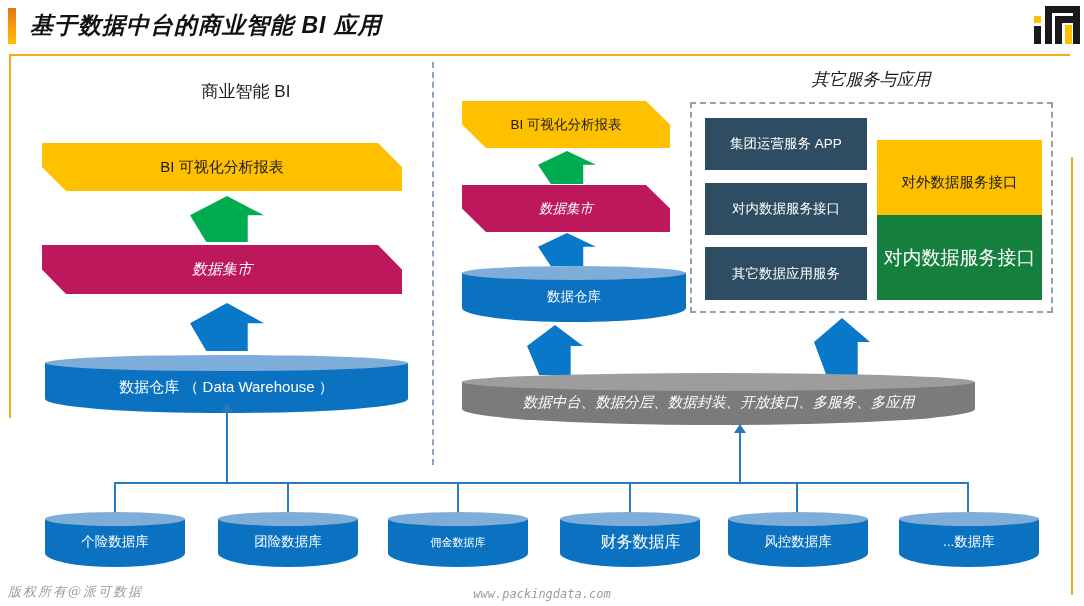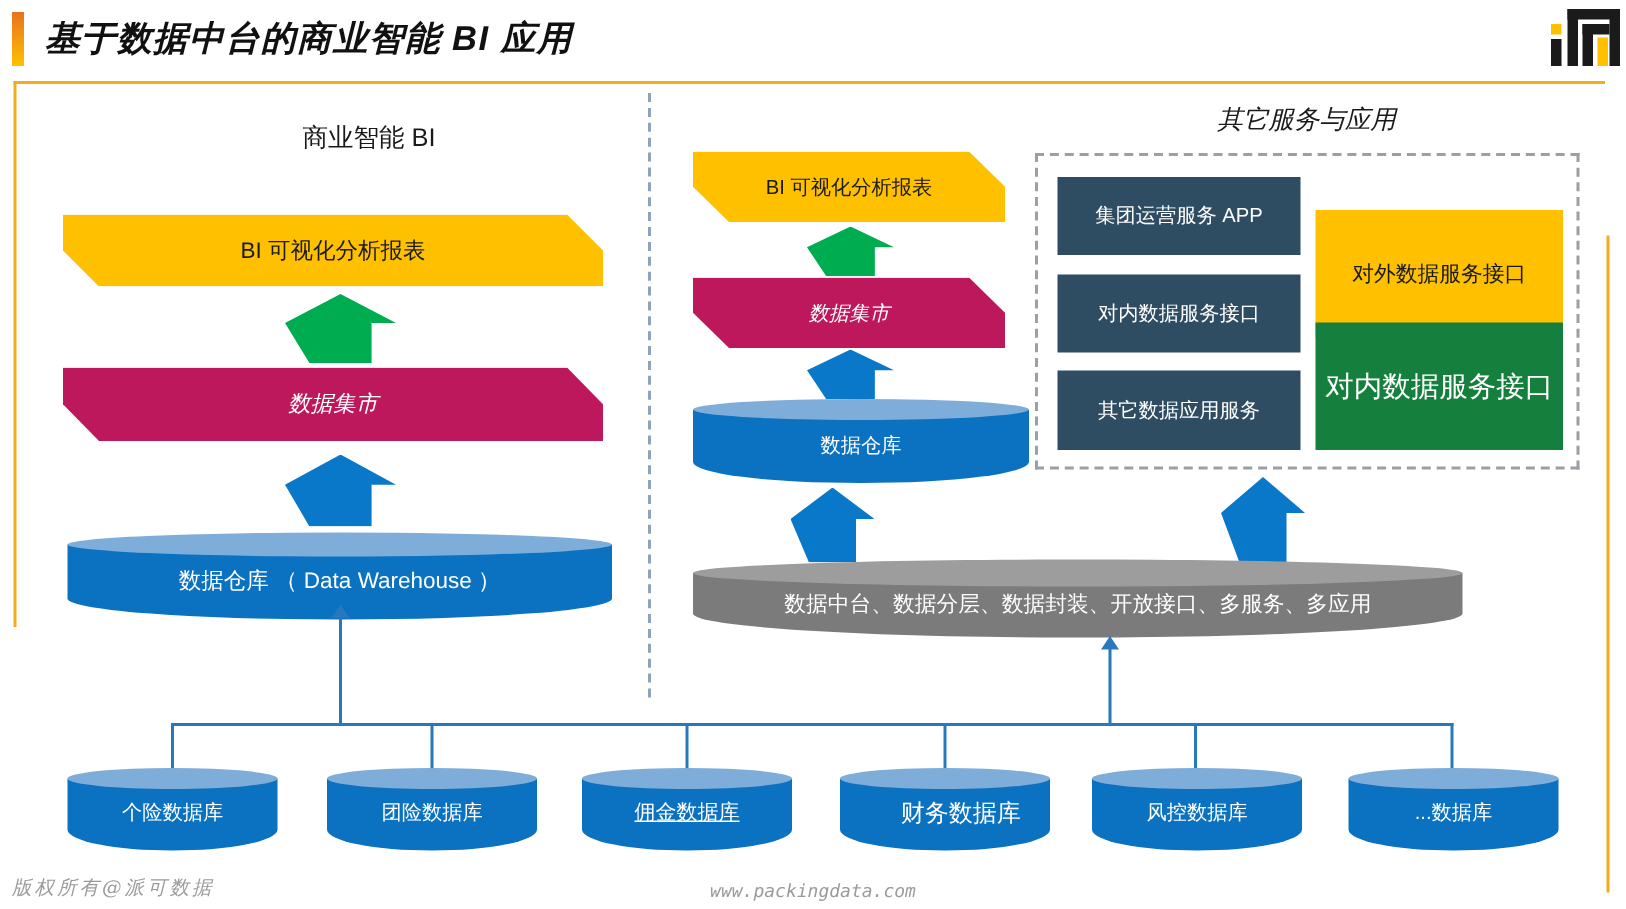--- a/index.html
+++ b/index.html
@@ -121,21 +121,21 @@
 <div class="abs svc-box navy" style="left:705px;top:247px;width:162px;height:53px;">其它数据应用服务</div>
 <div class="abs svc-box yellowbox" style="left:877px;top:118px;width:165px;height:85px;margin-top:22px;">对外数据服务接口</div>
 <div class="abs svc-box greenbox" style="left:877px;top:215px;width:165px;height:85px;">对内数据服务接口</div>
 
 <div class="abs barrow blue" style="left:527px;top:325px;width:56px;height:50px;"></div>
 <div class="abs barrow blue" style="left:814px;top:318px;width:56px;height:57px;"></div>
 
 <div class="cyl gray" style="left:462px;top:373px;width:513px;height:52px;">
   <div class="cyl-top" style="height:18px;"></div>
   <div class="cyl-body" style="top:9px;"></div>
-  <div class="cyl-label" style="padding-top:7px;font-size:14.5px;">数据中台、数据分层、数据封装、开放接口、多服务、多应用</div>
+  <div class="cyl-label" style="padding-top:7px;font-size:14.5px;font-style:italic;">数据中台、数据分层、数据封装、开放接口、多服务、多应用</div>
 </div>
 
 <div class="abs ah" style="left:221px;top:403px;"></div>
 <div class="abs line" style="left:226px;top:411px;width:2px;height:72px;"></div>
 
 <div class="abs ah" style="left:734px;top:424px;"></div>
 <div class="abs line" style="left:739px;top:432px;width:2px;height:51px;"></div>
 
 <div class="abs line" style="left:114px;top:482px;width:855px;height:2px;"></div>
 
@@ -152,21 +152,21 @@
   <div class="cyl-label" style="padding-top:5px;font-size:13.5px;">个险数据库</div>
 </div>
 <div class="cyl blue" style="left:218px;top:512px;width:140px;height:55px;">
   <div class="cyl-top" style="height:14px;"></div>
     <div class="cyl-body" style="top:7px;"></div>
   <div class="cyl-label" style="padding-top:5px;font-size:13.5px;">团险数据库</div>
 </div>
 <div class="cyl blue" style="left:388px;top:512px;width:140px;height:55px;">
   <div class="cyl-top" style="height:14px;"></div>
     <div class="cyl-body" style="top:7px;"></div>
-  <div class="cyl-label" style="padding-top:5px;font-size:14px;text-decoration:underline;">佣金数据库</div>
+  <div class="cyl-label" style="padding-top:5px;font-size:11px;">佣金数据库</div>
 </div>
 <div class="cyl blue" style="left:560px;top:512px;width:140px;height:55px;">
   <div class="cyl-top" style="height:14px;"></div>
     <div class="cyl-body" style="top:7px;"></div>
   <div class="cyl-label" style="padding-top:5px;font-size:16px;padding-left:21px;">财务数据库</div>
 </div>
 <div class="cyl blue" style="left:728px;top:512px;width:140px;height:55px;">
   <div class="cyl-top" style="height:14px;"></div>
     <div class="cyl-body" style="top:7px;"></div>
   <div class="cyl-label" style="padding-top:5px;font-size:13.5px;">风控数据库</div>

